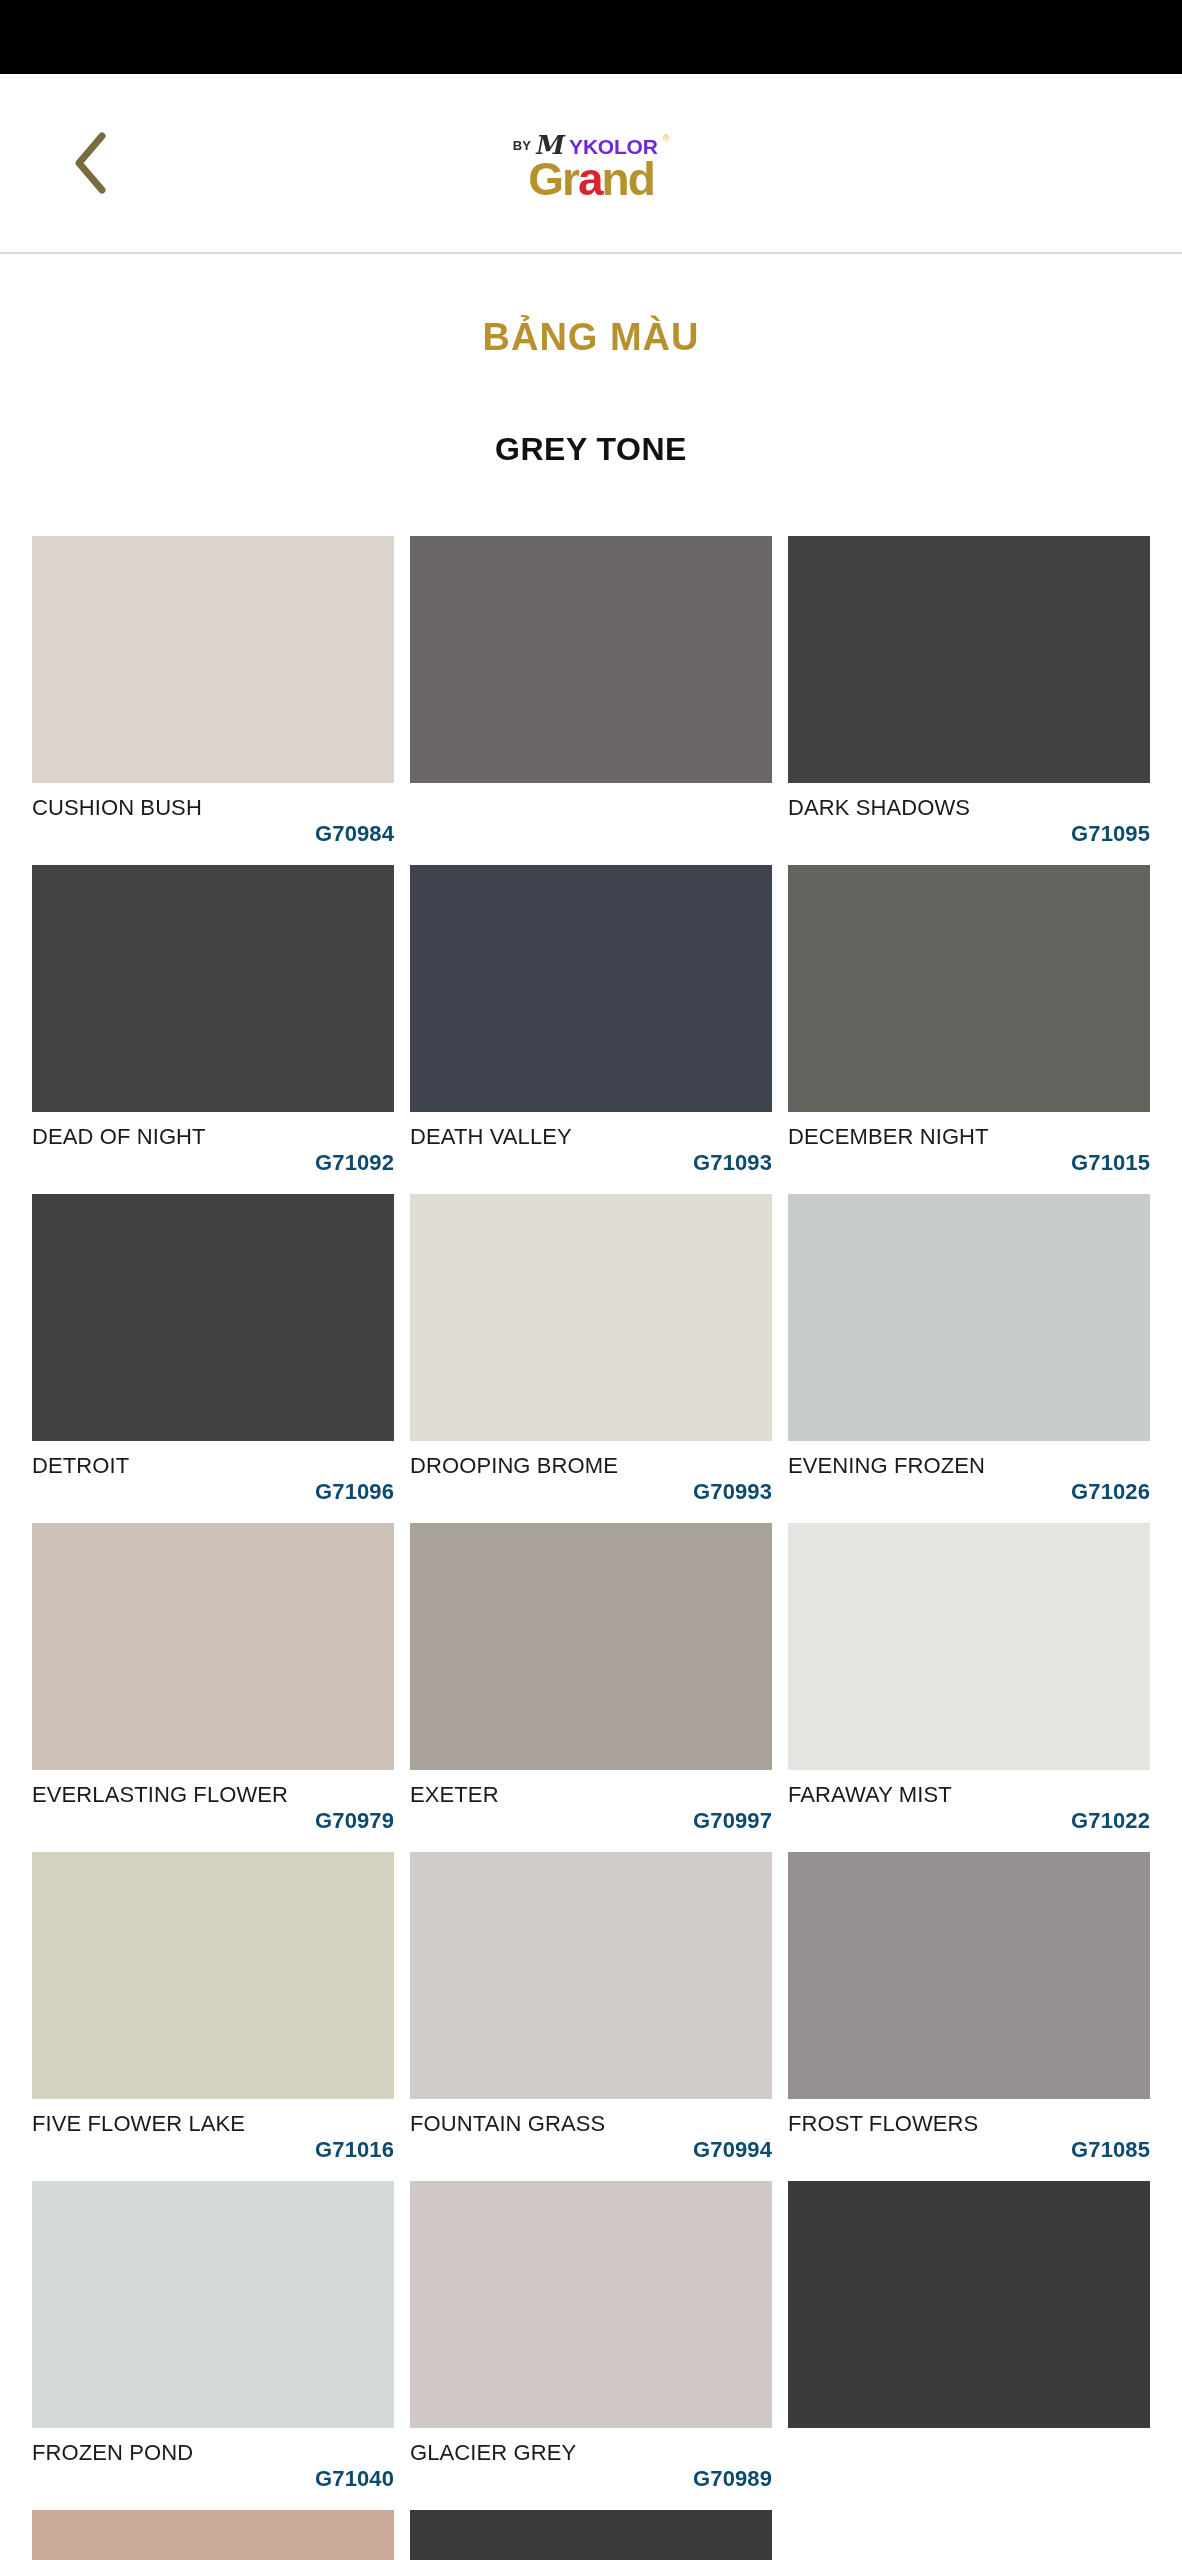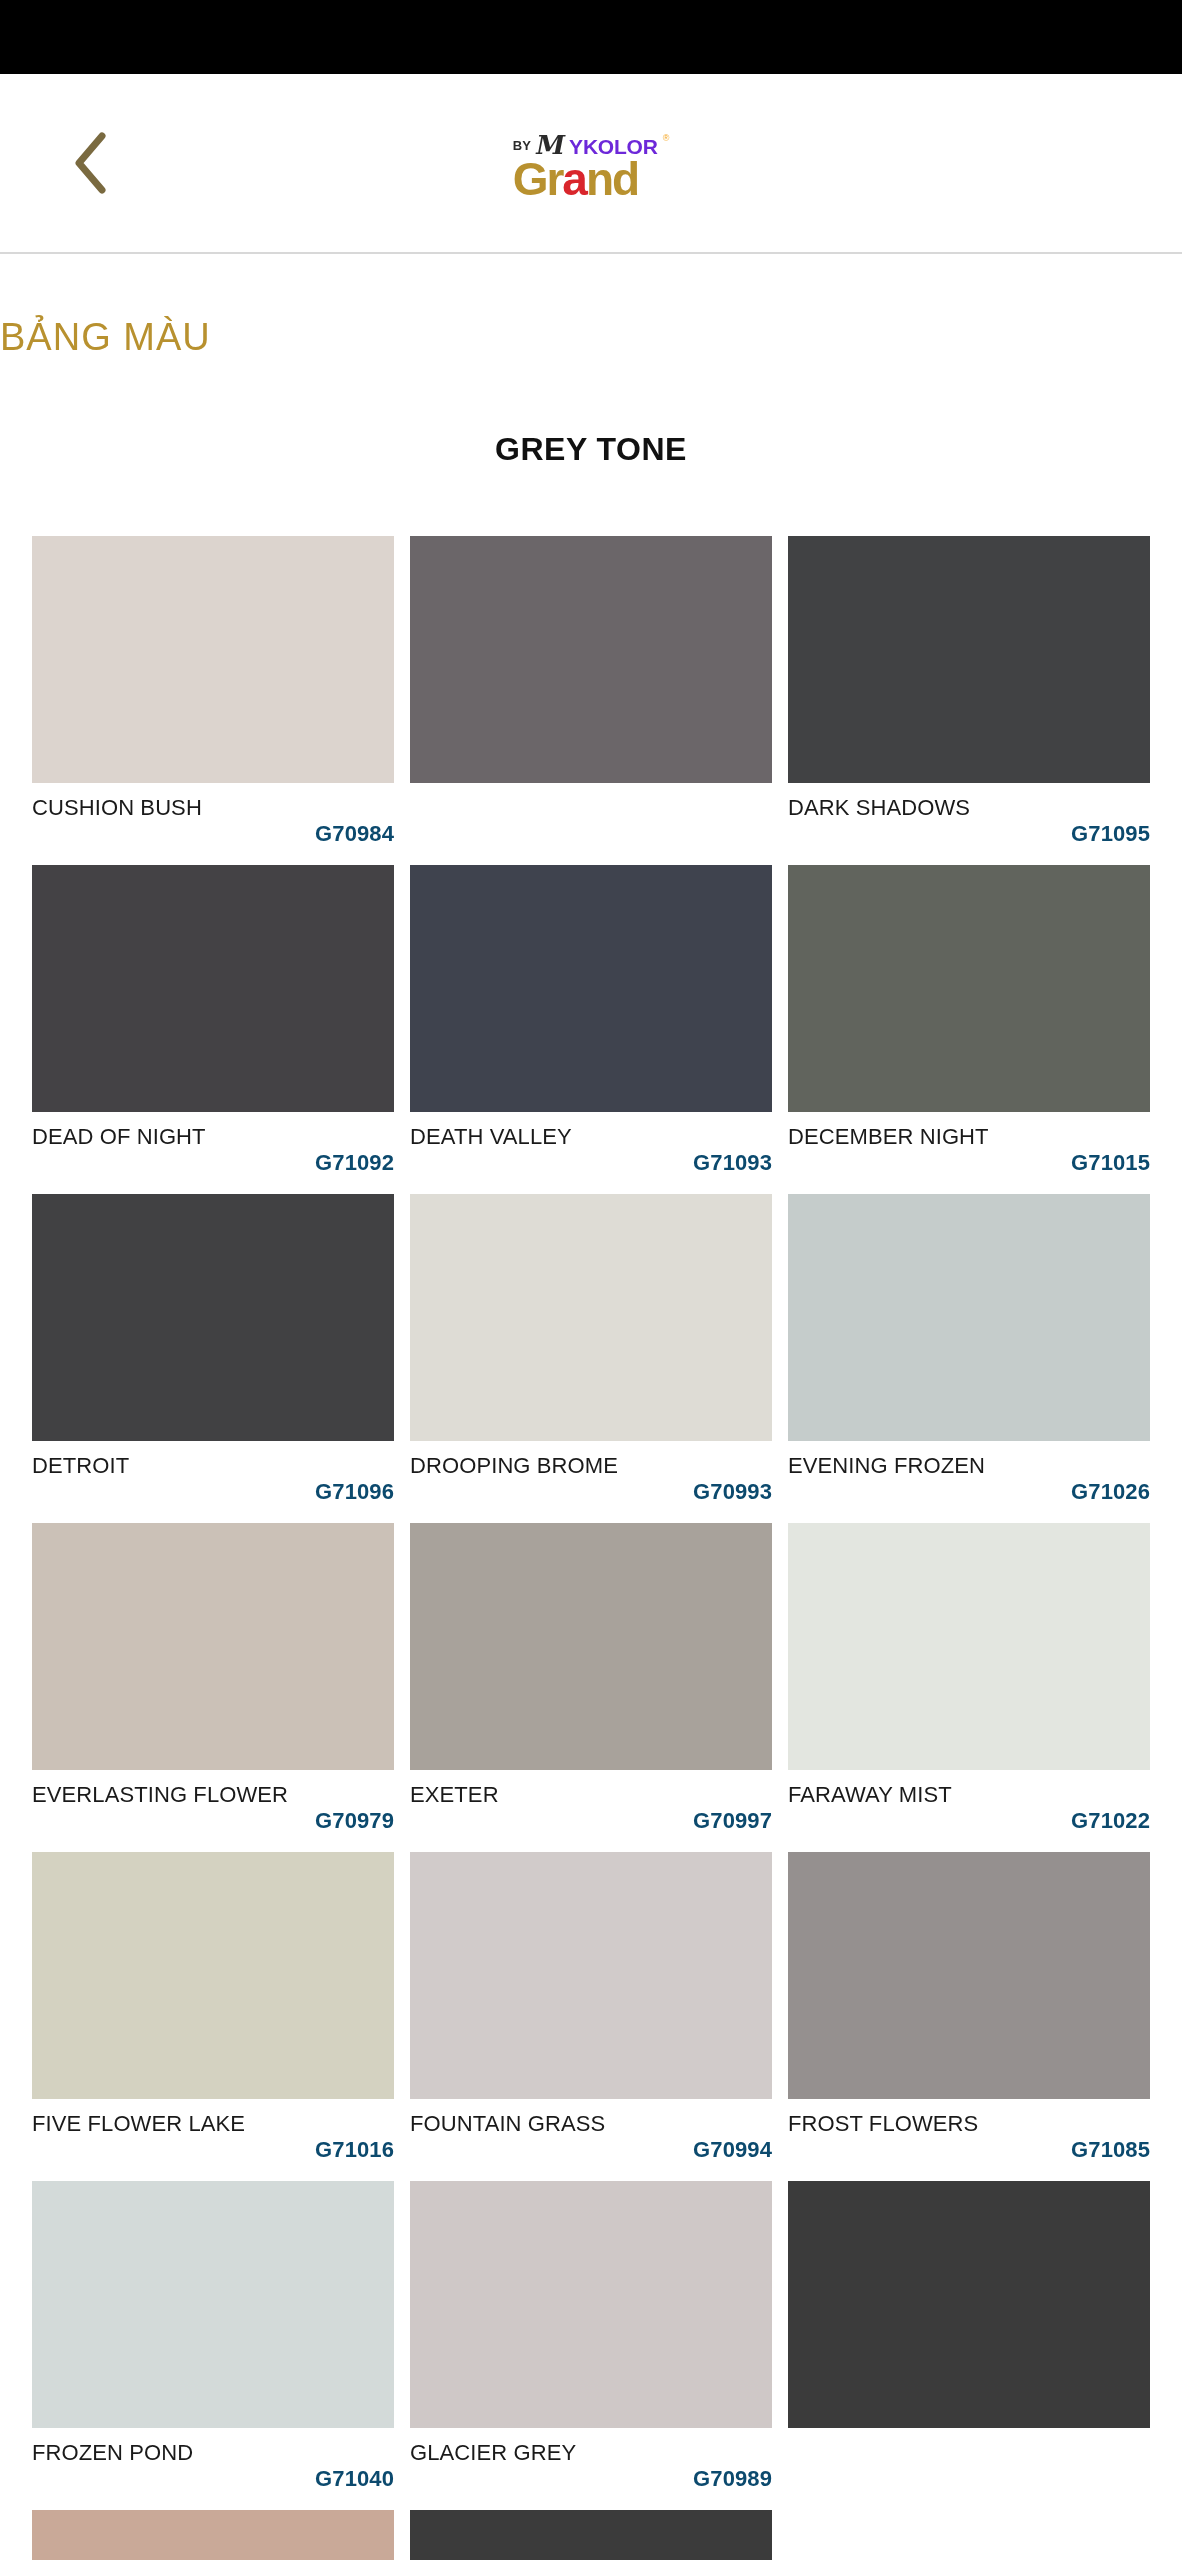--- a/index.html
+++ b/index.html
@@ -38,21 +38,21 @@
     align-items:center;
     justify-content:center;
     cursor:pointer;
   }
   .back-btn svg { display:block; }
 
   .logo-wrap {
     margin:0 auto;
     display:flex;
     flex-direction:column;
-    align-items:flex-start;
+    align-items:center;
     justify-content:center;
     transform:translateY(4px);
   }
   .logo-by-line {
     display:flex;
     align-items:flex-start;
     gap:5px;
     line-height:1;
     margin-bottom:-2px;
   }
@@ -90,24 +90,24 @@
     font-weight:bold;
     color:#B8912F;
     line-height:1.02;
     letter-spacing:-2px;
     position:relative;
   }
   .logo-grand .red-a { color:#D9262C; }
 
   
   .page-title {
-    text-align:left;
+    text-align:center;
     color:#B8912F;
     font-size:38px;
-    font-weight:normal;
+    font-weight:bold;
     letter-spacing:1px;
     margin-top:62px;
   }
   .tone-title {
     text-align:center;
     color:#111111;
     font-size:32px;
     font-weight:bold;
     letter-spacing:.5px;
     margin-top:72px;

